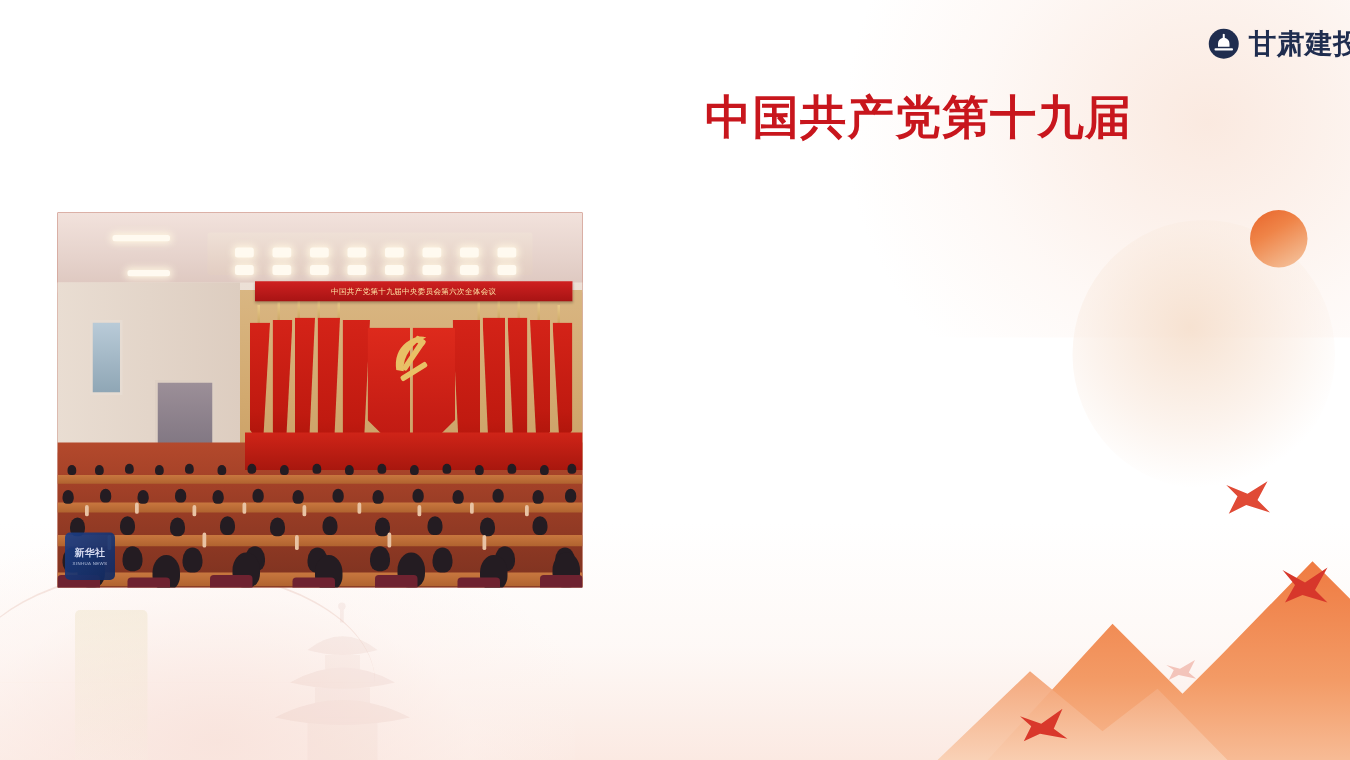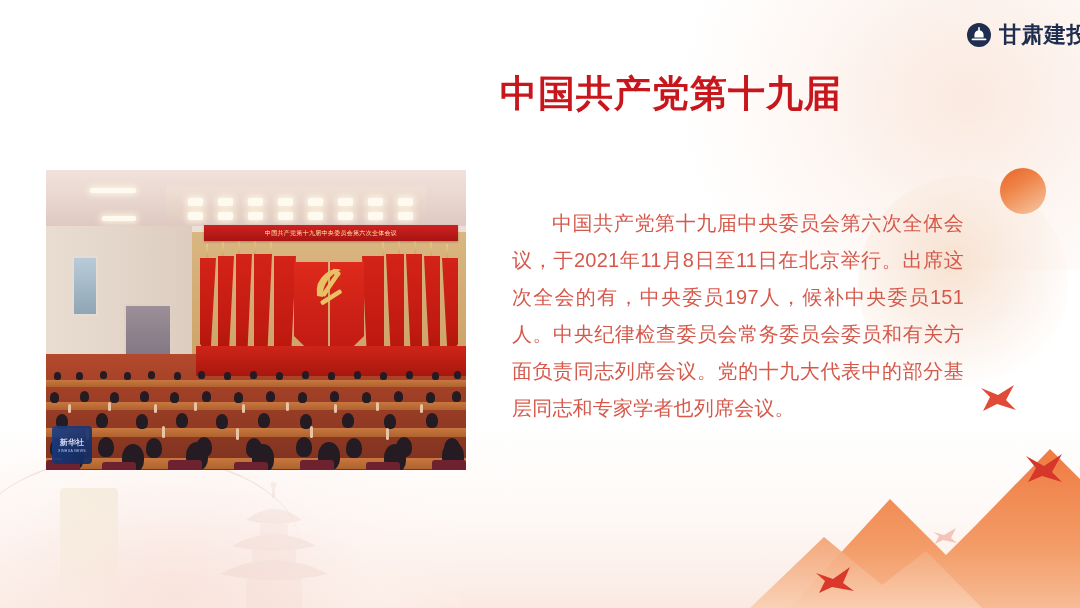--- a/index.html
+++ b/index.html
@@ -221,21 +221,21 @@
     opacity: 0.92;
   }
   .wm-cn { font-size: 8px; font-weight: bold; letter-spacing: 0.2px; }
   .wm-en { font-size: 3.5px; letter-spacing: 0.3px; opacity: 0.85; }
 
   
   .title-block {
     position: absolute;
     left: 500px; top: 72px;
     width: 470px;
-    text-align: left;
+    text-align: center;
   }
   .title-line1 {
     font-size: 37px;
     font-weight: bold;
     color: #c8161d;
     letter-spacing: 1px;
     line-height: 1.18;
     white-space: nowrap;
   }
   .title-line2 {
@@ -509,15 +509,14 @@
     <div class="watermark">
       <span class="wm-cn">新华社</span>
       <span class="wm-en">XINHUA NEWS</span>
     </div>
   </div>
 
   <div class="title-block">
     <div class="title-line1">中国共产党第十九届</div>
   </div>
 
-  <div class="body-text">中国共产党第十九届中央委员会第六次全体会议，于2021年11月8日至11日在北京举行。出席这次全会的有，中央委员197人，候补中央委员151人。中央纪律检查委员会常务委员会委员和有关方面负责同志列席会议。党的十九大代表中的部分基层同志和专家学者也列席会议。</div>
 
 </div>
 
 </body></html>

